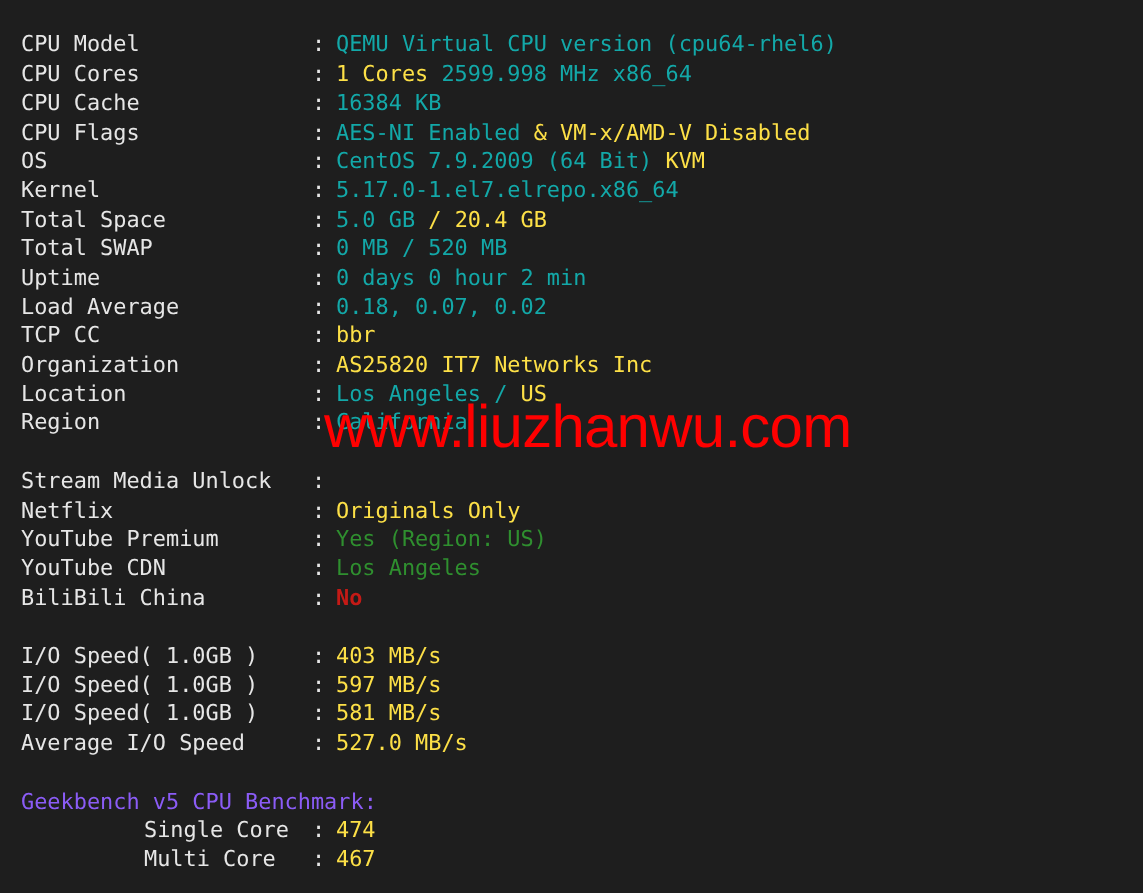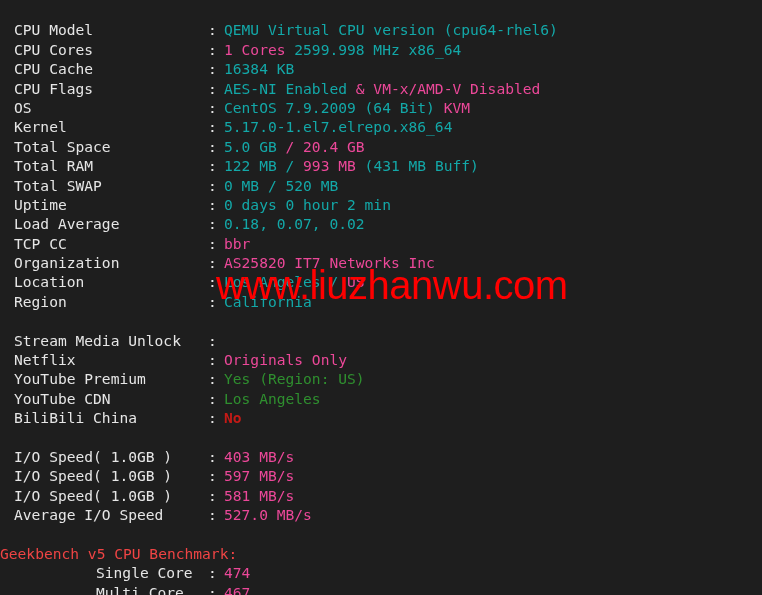--- a/index.html
+++ b/index.html
@@ -53,21 +53,21 @@
   .label.indent {
     padding-left: 96px;
   }
   .colon {
     display: inline-block;
     width: 16px;
     color: #e6e6e6;
   }
   .val { }
   .c-teal   { color: #13a8a8; }
-  .c-yellow { color: #ec4899; }
+  .c-yellow { color: #fde047; }
   .c-green  { color: #2f8f2f; }
   .c-red    { color: #c41a16; font-weight: bold; }
   .watermark {
     position: absolute;
     left: 216px;
     top: 265px;
     font-family: "Liberation Sans", "DejaVu Sans", sans-serif;
     font-size: 40px;
     line-height: 40px;
     color: #ff0000;
@@ -88,21 +88,20 @@
     </div>
 
     <div id="sec-system">
         <div class="row"><span class="label">CPU Model</span><span class="colon">:</span><span class="val"><span class="c-teal">QEMU Virtual CPU version (cpu64-rhel6)</span></span></div>
         <div class="row"><span class="label">CPU Cores</span><span class="colon">:</span><span class="val"><span class="c-yellow">1 Cores </span><span class="c-teal">2599.998 MHz x86_64</span></span></div>
         <div class="row"><span class="label">CPU Cache</span><span class="colon">:</span><span class="val"><span class="c-teal">16384 KB</span></span></div>
         <div class="row"><span class="label">CPU Flags</span><span class="colon">:</span><span class="val"><span class="c-teal">AES-NI Enabled </span><span class="c-yellow">&amp; VM-x/AMD-V Disabled</span></span></div>
         <div class="row"><span class="label">OS</span><span class="colon">:</span><span class="val"><span class="c-teal">CentOS 7.9.2009 (64 Bit) </span><span class="c-yellow">KVM</span></span></div>
         <div class="row"><span class="label">Kernel</span><span class="colon">:</span><span class="val"><span class="c-teal">5.17.0-1.el7.elrepo.x86_64</span></span></div>
         <div class="row"><span class="label">Total Space</span><span class="colon">:</span><span class="val"><span class="c-teal">5.0 GB </span><span class="c-yellow">/ 20.4 GB</span></span></div>
-        <div class="row"><span class="label">Total RAM</span><span class="colon">:</span><span class="val"><span class="c-teal">122 MB / </span><span class="c-yellow">993 MB </span><span class="c-teal">(431 MB Buff)</span></span></div>
         <div class="row"><span class="label">Total SWAP</span><span class="colon">:</span><span class="val"><span class="c-teal">0 MB / 520 MB</span></span></div>
         <div class="row"><span class="label">Uptime</span><span class="colon">:</span><span class="val"><span class="c-teal">0 days 0 hour 2 min</span></span></div>
         <div class="row"><span class="label">Load Average</span><span class="colon">:</span><span class="val"><span class="c-teal">0.18, 0.07, 0.02</span></span></div>
         <div class="row"><span class="label">TCP CC</span><span class="colon">:</span><span class="val"><span class="c-yellow">bbr</span></span></div>
         <div class="row"><span class="label">Organization</span><span class="colon">:</span><span class="val"><span class="c-yellow">AS25820 IT7 Networks Inc</span></span></div>
         <div class="row"><span class="label">Location</span><span class="colon">:</span><span class="val"><span class="c-teal">Los Angeles / </span><span class="c-yellow">US</span></span></div>
         <div class="row"><span class="label">Region</span><span class="colon">:</span><span class="val"><span class="c-teal">California</span></span></div>
       </div>
 
     <div class="sep">
@@ -126,21 +125,21 @@
         <div class="row"><span class="label">I/O Speed( 1.0GB )</span><span class="colon">:</span><span class="val"><span class="c-yellow">597 MB/s</span></span></div>
         <div class="row"><span class="label">I/O Speed( 1.0GB )</span><span class="colon">:</span><span class="val"><span class="c-yellow">581 MB/s</span></span></div>
         <div class="row"><span class="label">Average I/O Speed</span><span class="colon">:</span><span class="val"><span class="c-yellow">527.0 MB/s</span></span></div>
       </div>
 
     <div class="sep">
       
     </div>
 
     <div id="sec-geekbench">
-        <div class="row"><span style="color: #ef4444; text-align: right;">Geekbench v5 CPU Benchmark:</span></div>
+        <div class="row"><span style="padding-left: 14px; color: #8b5cf6; text-align: right;">Geekbench v5 CPU Benchmark:</span></div>
         <div class="row"><span class="label indent">Single Core</span><span class="colon">:</span><span class="val"><span class="c-yellow">474</span></span></div>
         <div class="row"><span class="label indent">Multi Core</span><span class="colon">:</span><span class="val"><span class="c-yellow">467</span></span></div>
       </div>
 
   </div>
 
   <div class="watermark">www.liuzhanwu.com</div>
 </div>
 
 </body></html>

